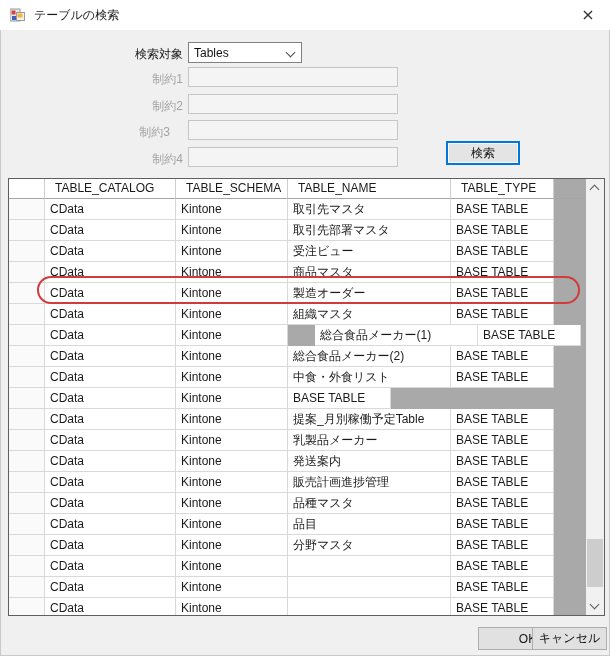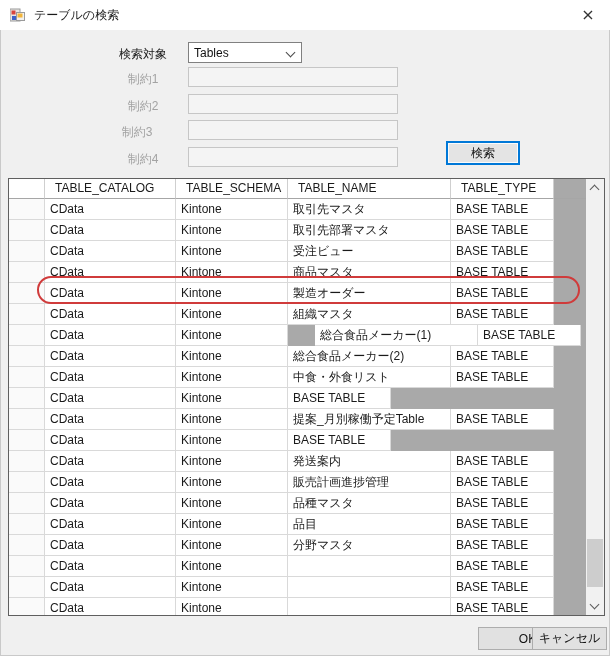--- a/index.html
+++ b/index.html
@@ -16,21 +16,21 @@
   .titlebar { position:absolute; top:0; left:0; right:0; height:30px; background:#ffffff; }
   .title-icon { position:absolute; left:10px; top:8px; width:16px; height:14px; }
   .title-text { position:absolute; left:34px; top:0; line-height:30px; font-size:12px; color:#1a1a1a; }
   .close-btn {
     position:absolute; right:0; top:0; width:44px; height:30px;
     background:transparent; border:none; font-size:16px; color:#333;
     line-height:30px; text-align:center; cursor:pointer;
     font-family:"DejaVu Sans", sans-serif;
   }
   
-  .form-label { position:absolute; width:80px; text-align:center; font-size:12px; color:#1a1a1a; }
+  .form-label { position:absolute; width:80px; text-align:right; font-size:12px; color:#1a1a1a; }
   .form-label.disabled { color:#a3a3a3; }
   .combobox {
     position:absolute; left:188px; top:42px; width:114px; height:21px;
     background:#fff; border:1px solid #808080;
     display:flex; align-items:center; padding-left:5px;
     font-size:12px; color:#111; cursor:default;
   }
   .combobox .chev {
     position:absolute; right:7px; top:6px; width:7px; height:7px;
     border-right:1.4px solid #4a4a4a; border-bottom:1.4px solid #4a4a4a;
@@ -114,21 +114,21 @@
   <span>Tables</span>
   <span class="chev"></span>
 </div>
 
 <span class="form-label disabled" style="left:103px; top:71px;">制約1</span>
 <input class="txt-disabled" style="top: 67px;" disabled="" value="">
 
 <span class="form-label disabled" style="left:103px; top:98px;">制約2</span>
 <input class="txt-disabled" style="top: 94px;" disabled="" value="">
 
-<span class="form-label disabled" style="left:97px; top:124px;">制約3</span>
+<span class="form-label disabled" style="left:90px; top:124px;">制約3</span>
 <input class="txt-disabled" style="top: 120px;" disabled="" value="">
 
 <span class="form-label disabled" style="left:103px; top:151px;">制約4</span>
 <input class="txt-disabled" style="top: 147px;" disabled="" value="">
 
 <button class="search-btn">検索</button>
 
 <div class="grid">
   <div class="grid-inner">
     <div class="grid-header">
@@ -225,20 +225,21 @@
           <div class="gcell" style="width: 131px;">CData</div>
           <div class="gcell" style="width: 112px;">Kintone</div>
           <div class="gcell" style="width: 163px;">提案_月別稼働予定Table</div>
           <div class="gcell" style="width: 103px;">BASE TABLE</div>
           <div class="gfiller"></div>
         </div>
         <div class="grow">
           <div class="gcell rowhead"></div>
           <div class="gcell" style="width: 131px;">CData</div>
           <div class="gcell" style="width: 112px;">Kintone</div>
+          <div class="gcell" style="width: 163px;">乳製品メーカー</div>
           <div class="gcell" style="width: 103px;">BASE TABLE</div>
           <div class="gfiller"></div>
         </div>
         <div class="grow">
           <div class="gcell rowhead"></div>
           <div class="gcell" style="width: 131px;">CData</div>
           <div class="gcell" style="width: 112px;">Kintone</div>
           <div class="gcell" style="width: 163px;">発送案内</div>
           <div class="gcell" style="width: 103px;">BASE TABLE</div>
           <div class="gfiller"></div>

